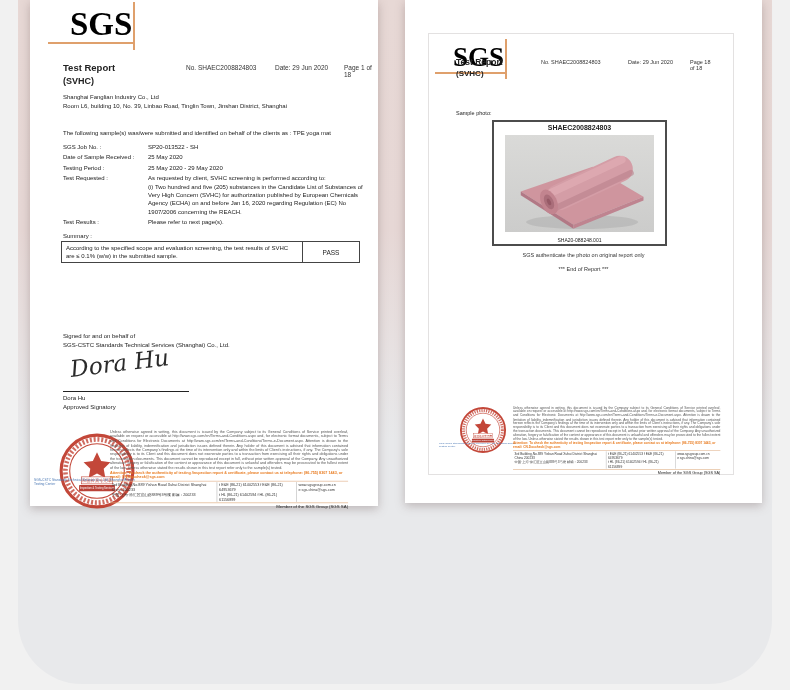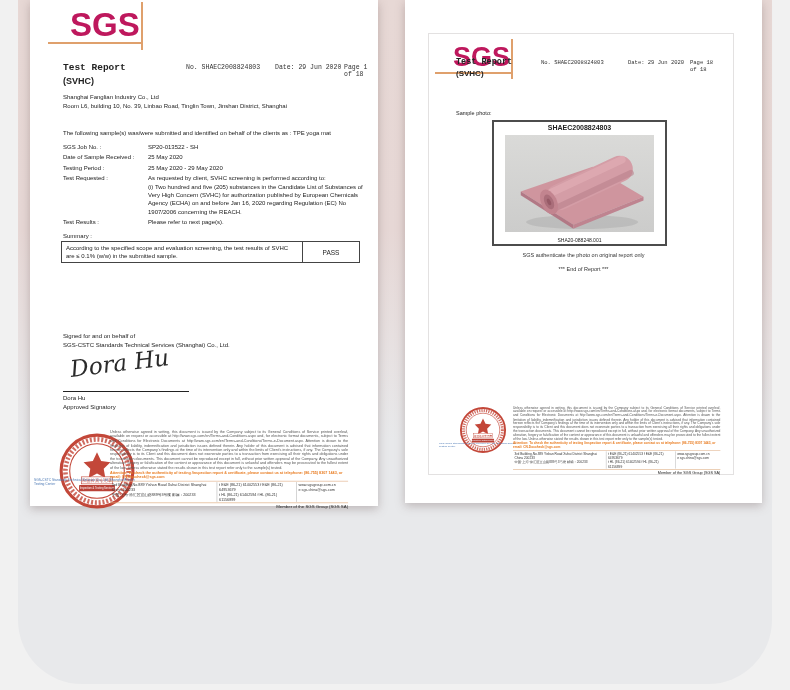--- a/index.html
+++ b/index.html
@@ -11,32 +11,32 @@
     border-radius:0 0 64px 64px; }
 
   .page-left { position:absolute; left:12px; top:0; width:348px; height:506px;
     background:#fff; box-shadow:0 3px 9px rgba(110,90,90,.35); }
   .panel-right { position:absolute; left:387px; top:0; width:357px; height:503px;
     background:#fff; box-shadow:0 3px 9px rgba(110,90,90,.35); }
   .page-right-inner { position:absolute; left:23px; top:33px; width:306px; height:442px;
     border:1px solid #e3e1e1; background:#fff; }
 
   
-  .logo { position:absolute; font-weight:bold; color:#be185d; line-height:1; letter-spacing:0; }
+  .logo { position:absolute; font-weight:bold; color:#000000; line-height:1; letter-spacing:0;font-family:Liberation Serif, serif; }
   .logo .hline { position:absolute; height:2px; background:#dfa06c; }
   .logo .vline { position:absolute; width:2px; background:#dfa06c; }
   .logo-lg { left:40px; top:8px; font-size:33px; }
   .logo-lg .hline { left:-22px; right:-3px; bottom:-3px; }
   .logo-lg .vline { right:-3px; top:-6px; height:48px; }
   .logo-sm { left:48px; top:44px; font-size:27px; }
   .logo-sm .hline { left:-18px; right:-3px; bottom:-3px; }
   .logo-sm .vline { right:-3px; top:-5px; height:40px; }
 
   
-  .hdr-row { position:absolute;font-family:Liberation Mono, monospace; }
+  .hdr-row { position:absolute; }
   .hdr-row .t { position:absolute; font-weight:bold; }
   .hdr-row .m { position:absolute; top:2px; color:#333; }
   .hdr-l { left:33px; top:62px; width:310px; height:12px; font-size:6.5px; }
   .hdr-l .t { font-size:9.5px; }
   .hdr-l .no { left:123px; } .hdr-l .dt { left:212px; } .hdr-l .pg { left:281px; }
   .hdr-r { left:51px; top:57px; width:260px; height:11px; font-size:5.5px; }
   .hdr-r .t { font-size:8.5px; }
   .hdr-r .no { left:85px; } .hdr-r .dt { left:172px; } .hdr-r .pg { left:234px; }
   .svhc-l { position:absolute; left:33px; top:76px; font-weight:bold; font-size:9px; }
   .svhc-r { position:absolute; left:51px; top:69px; font-weight:bold; font-size:8px; }

